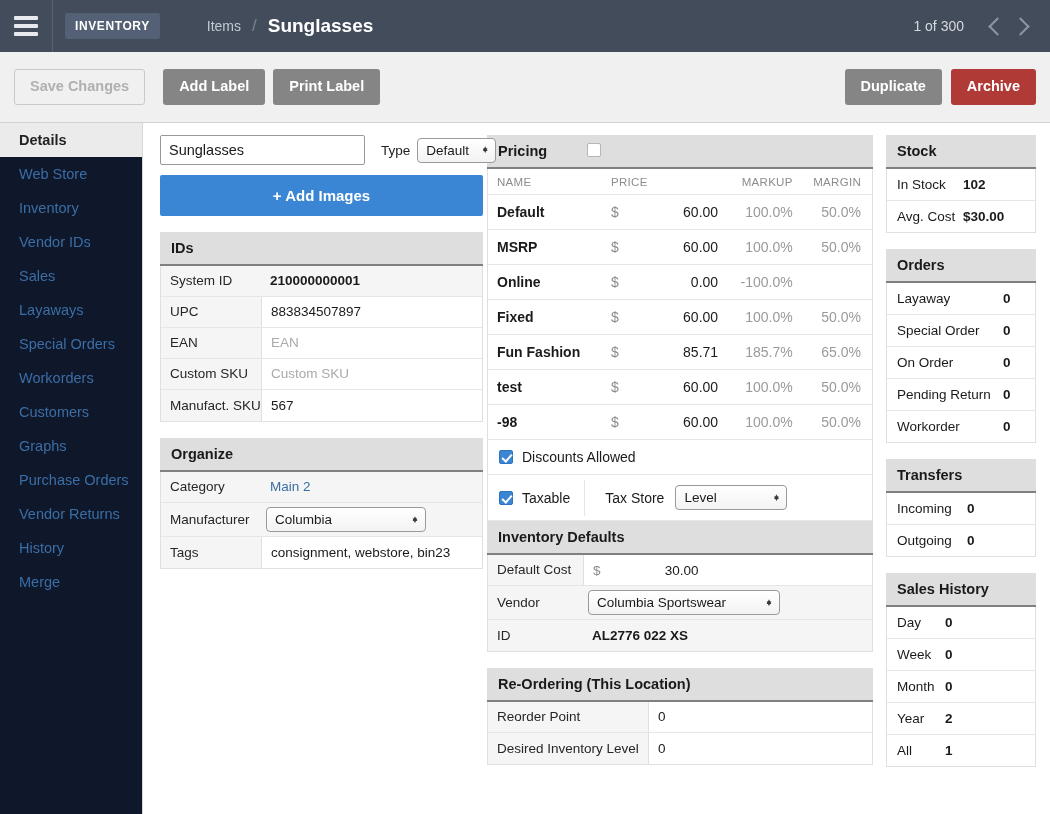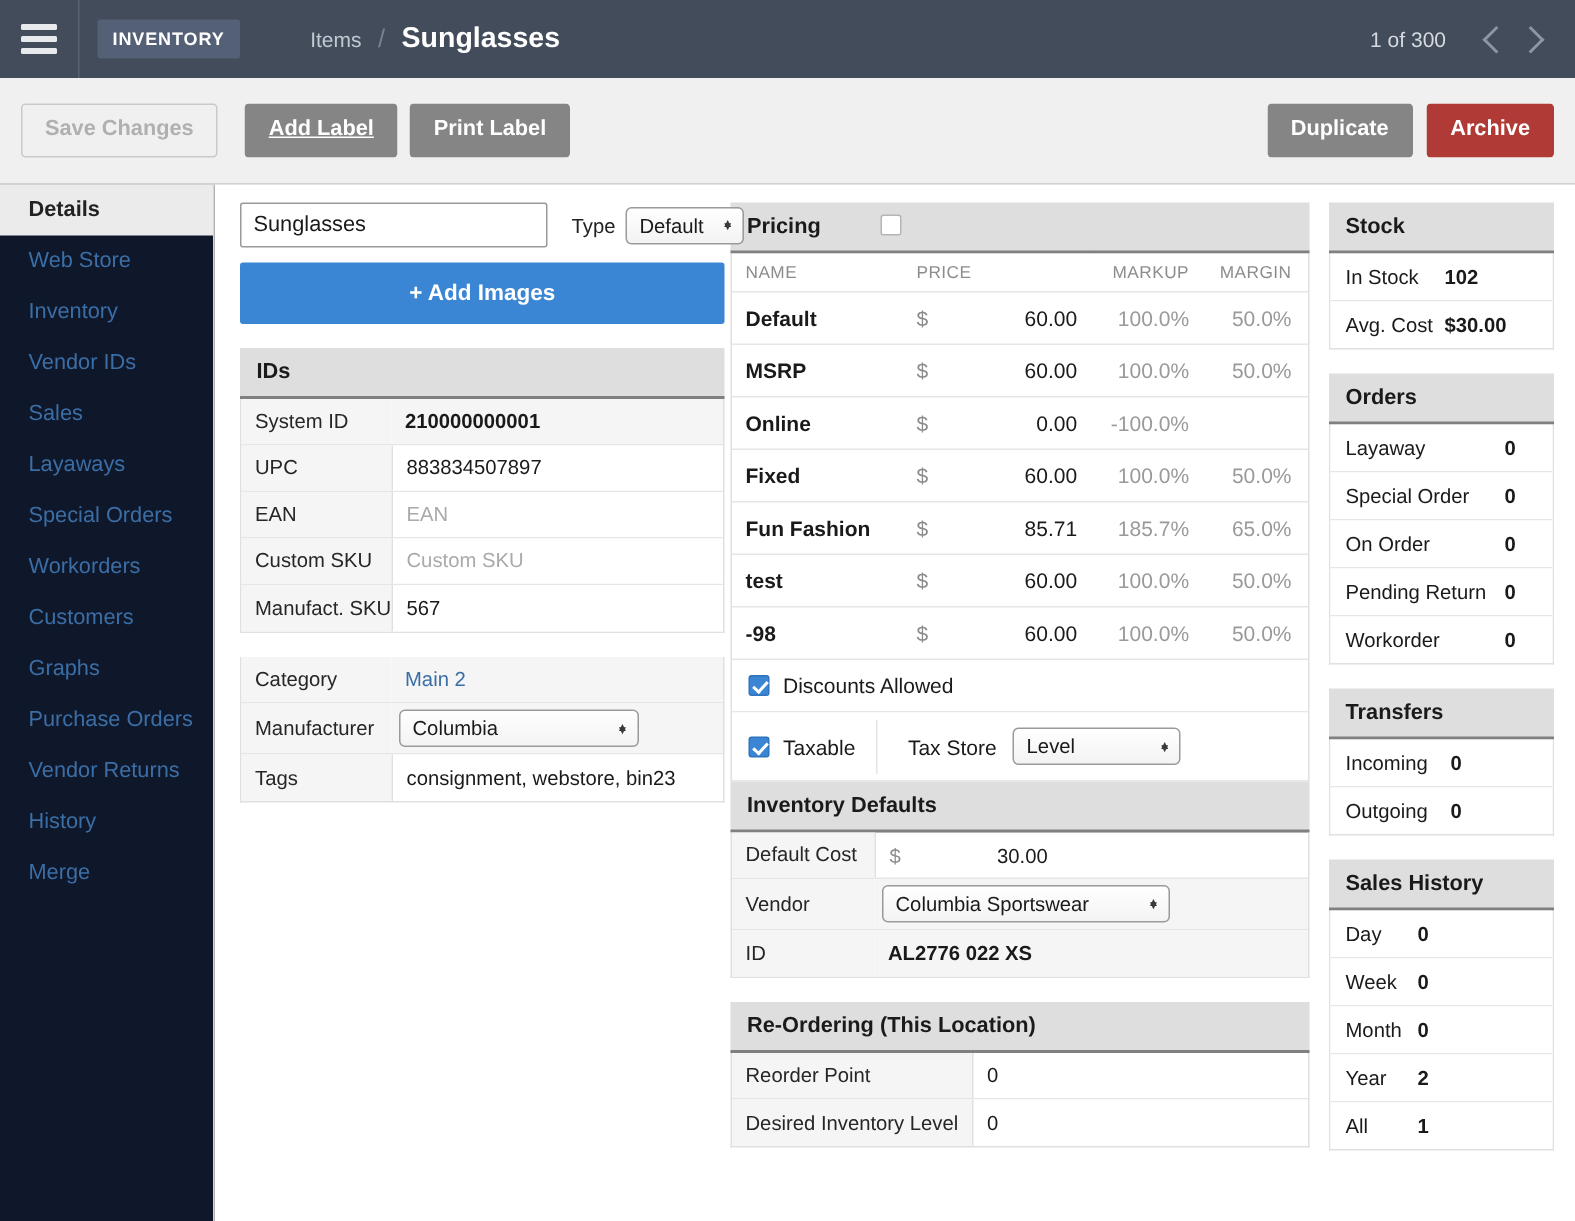--- a/index.html
+++ b/index.html
@@ -77,21 +77,21 @@
     font-size: 14.5px; font-weight: bold;
     border-radius: 3px; border: 1px solid transparent;
     padding: 9px 15px; cursor: pointer; line-height: 1.1;
   }
   .btn-disabled {
     background: #f0f0f0; color: #b0b0b0; border: 1px solid #c9c9c9;
     cursor: default;
   }
   .btn-gray { background: #858585; color: #fff; }
   .btn-red  { background: #b03a36; color: #fff; }
-  #btn-add-label { margin-left: 18px; text-decoration: underline; }
+  #btn-add-label { margin-left: 18px; }
   #btn-print-label { margin-left: 8px; }
   #toolbar-right { position: absolute; right: 14px; display: flex; gap: 9px; }
 
   
   #page { display: flex; height: 705px; }
 
   
   #leftnav {
     width: 143px; flex: 0 0 143px;
     border-right: 1px solid #d6d6d6;
@@ -342,20 +342,21 @@
         </div>
         <div class="row">
           <div class="cell-label" style="width:100px">Manufact. SKU</div>
           <div class="cell-value editable">567</div>
         </div>
       </div>
     </div>
 
     
     <div class="panel">
+      <div class="panel-head">Organize</div>
       <div class="panel-body">
         <div class="row">
           <div class="cell-label" style="width:100px">Category</div>
           <div class="cell-value nofill">
             <span class="link">Main 2</span>
           </div>
         </div>
         <div class="row">
           <div class="cell-label" style="width:100px">Manufacturer</div>
           <div class="cell-value nofill" style="padding:4px 4px 4px 5px">

